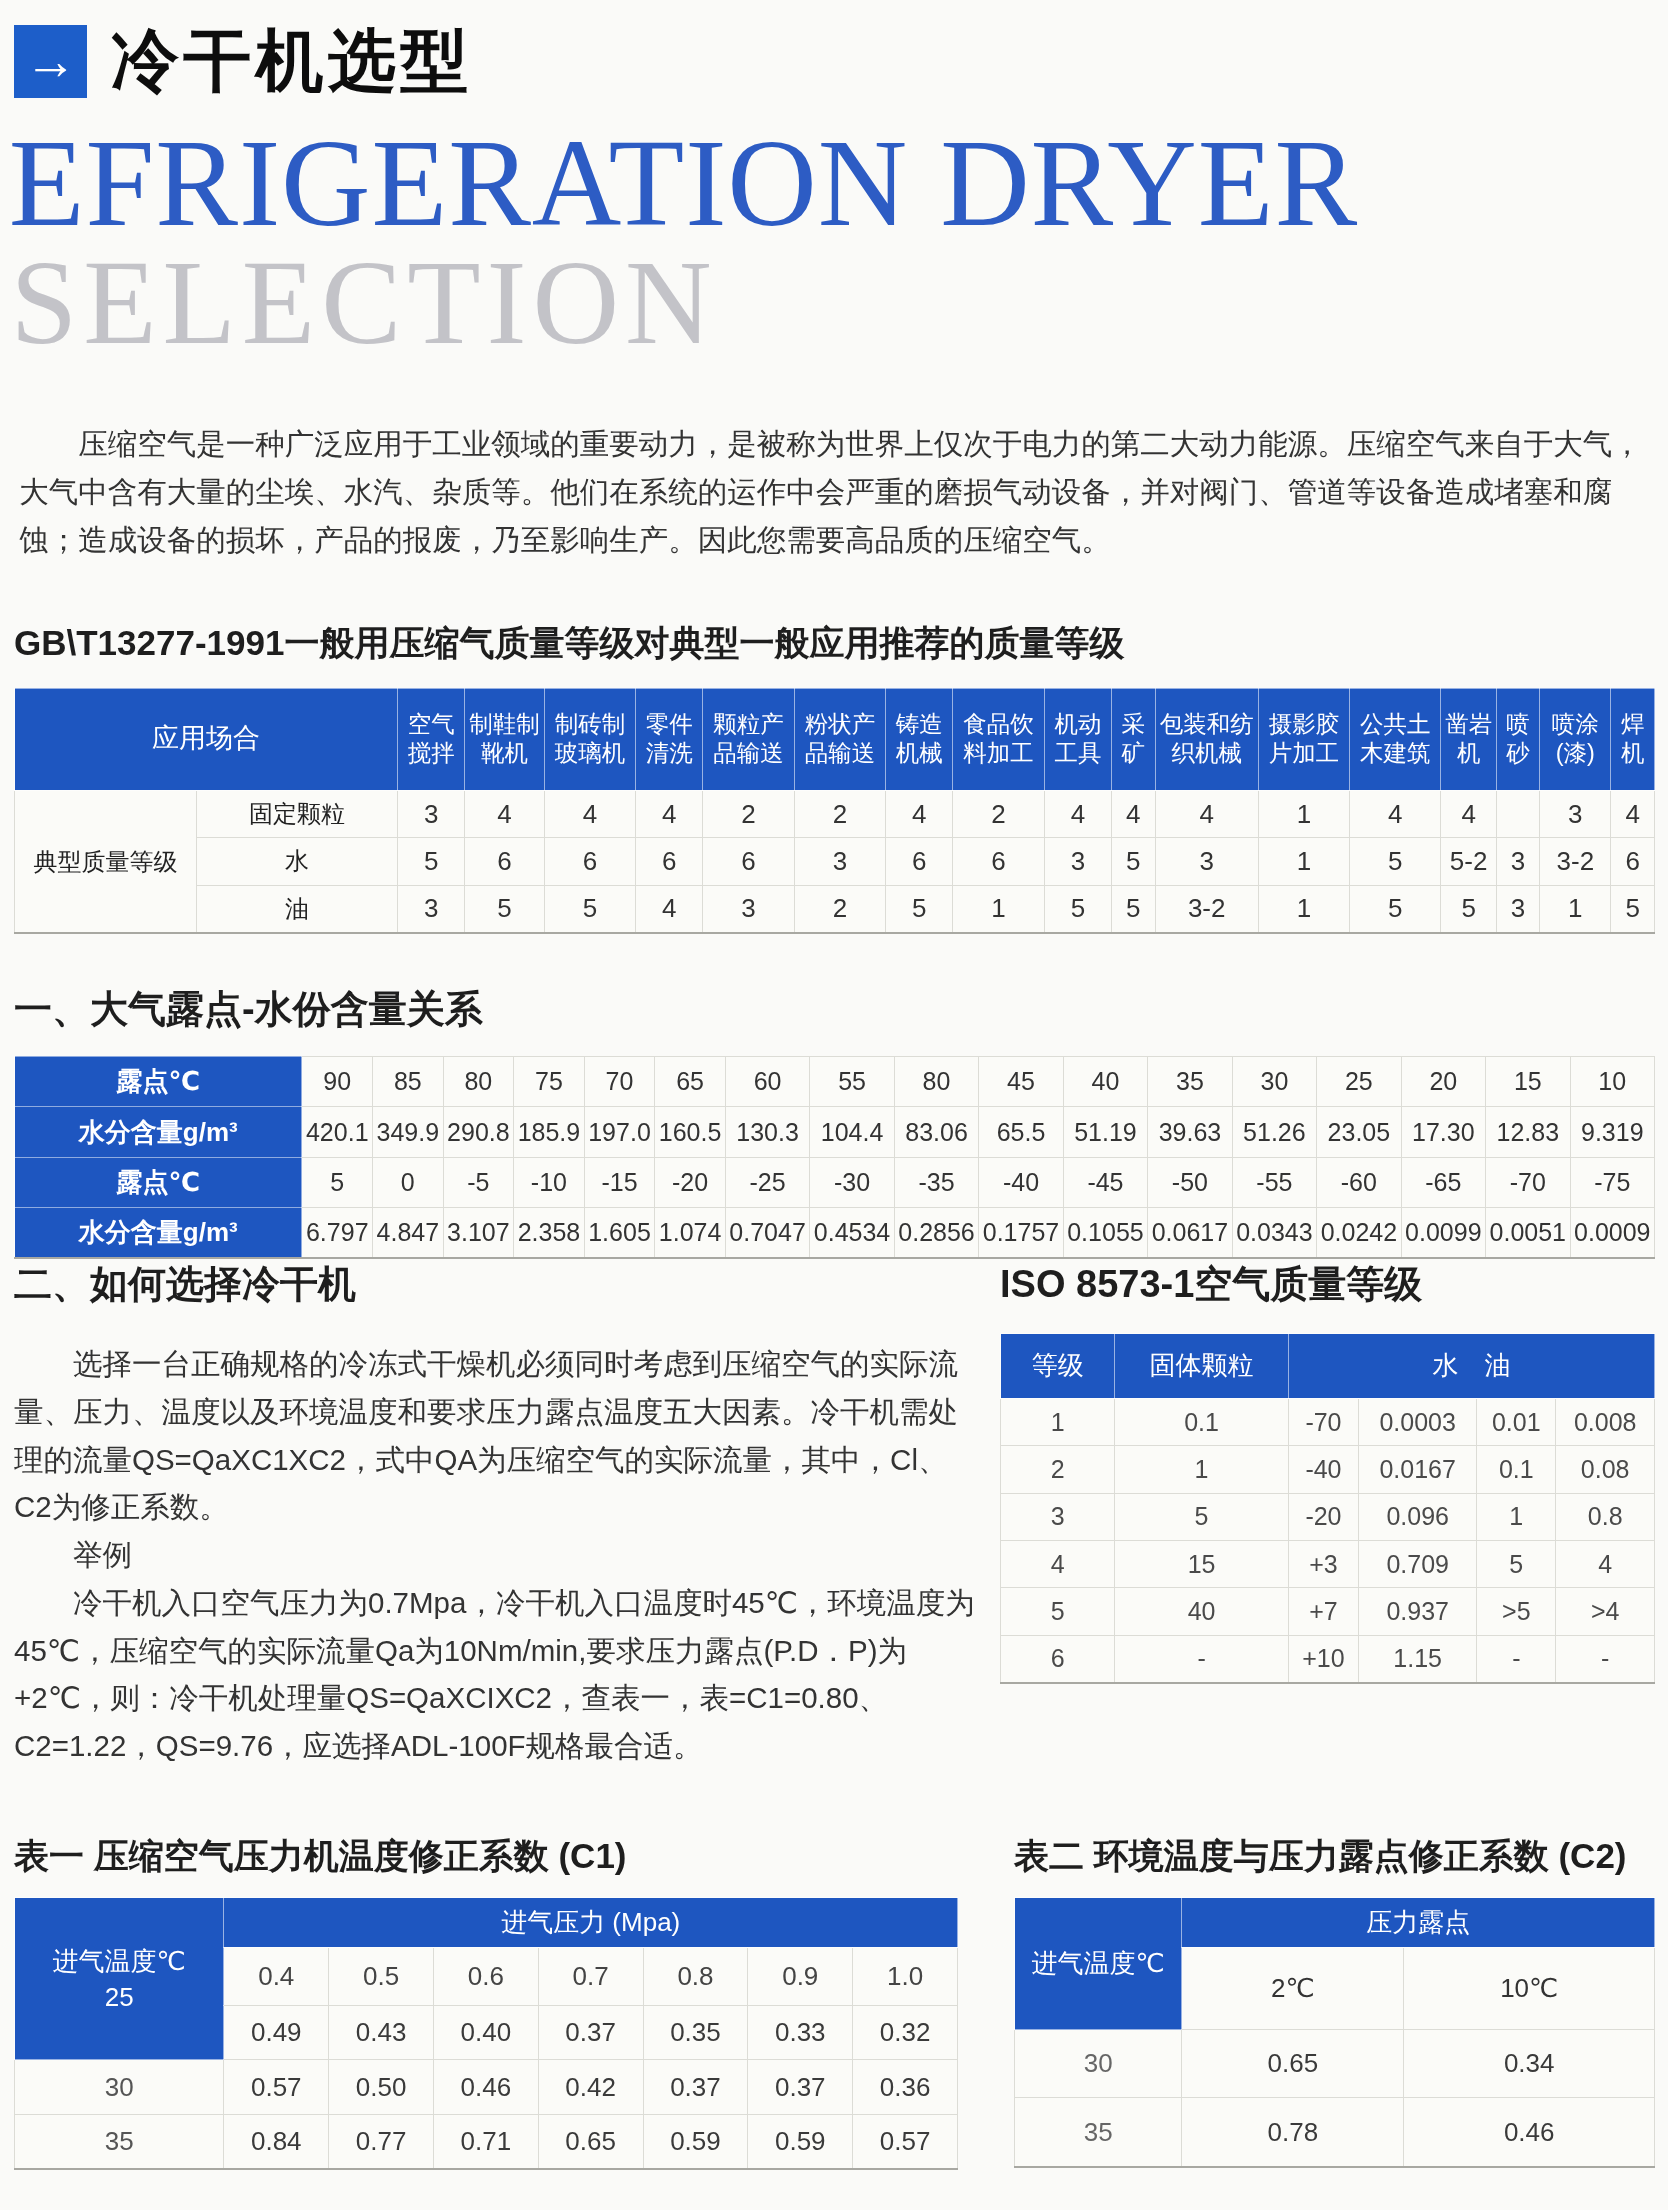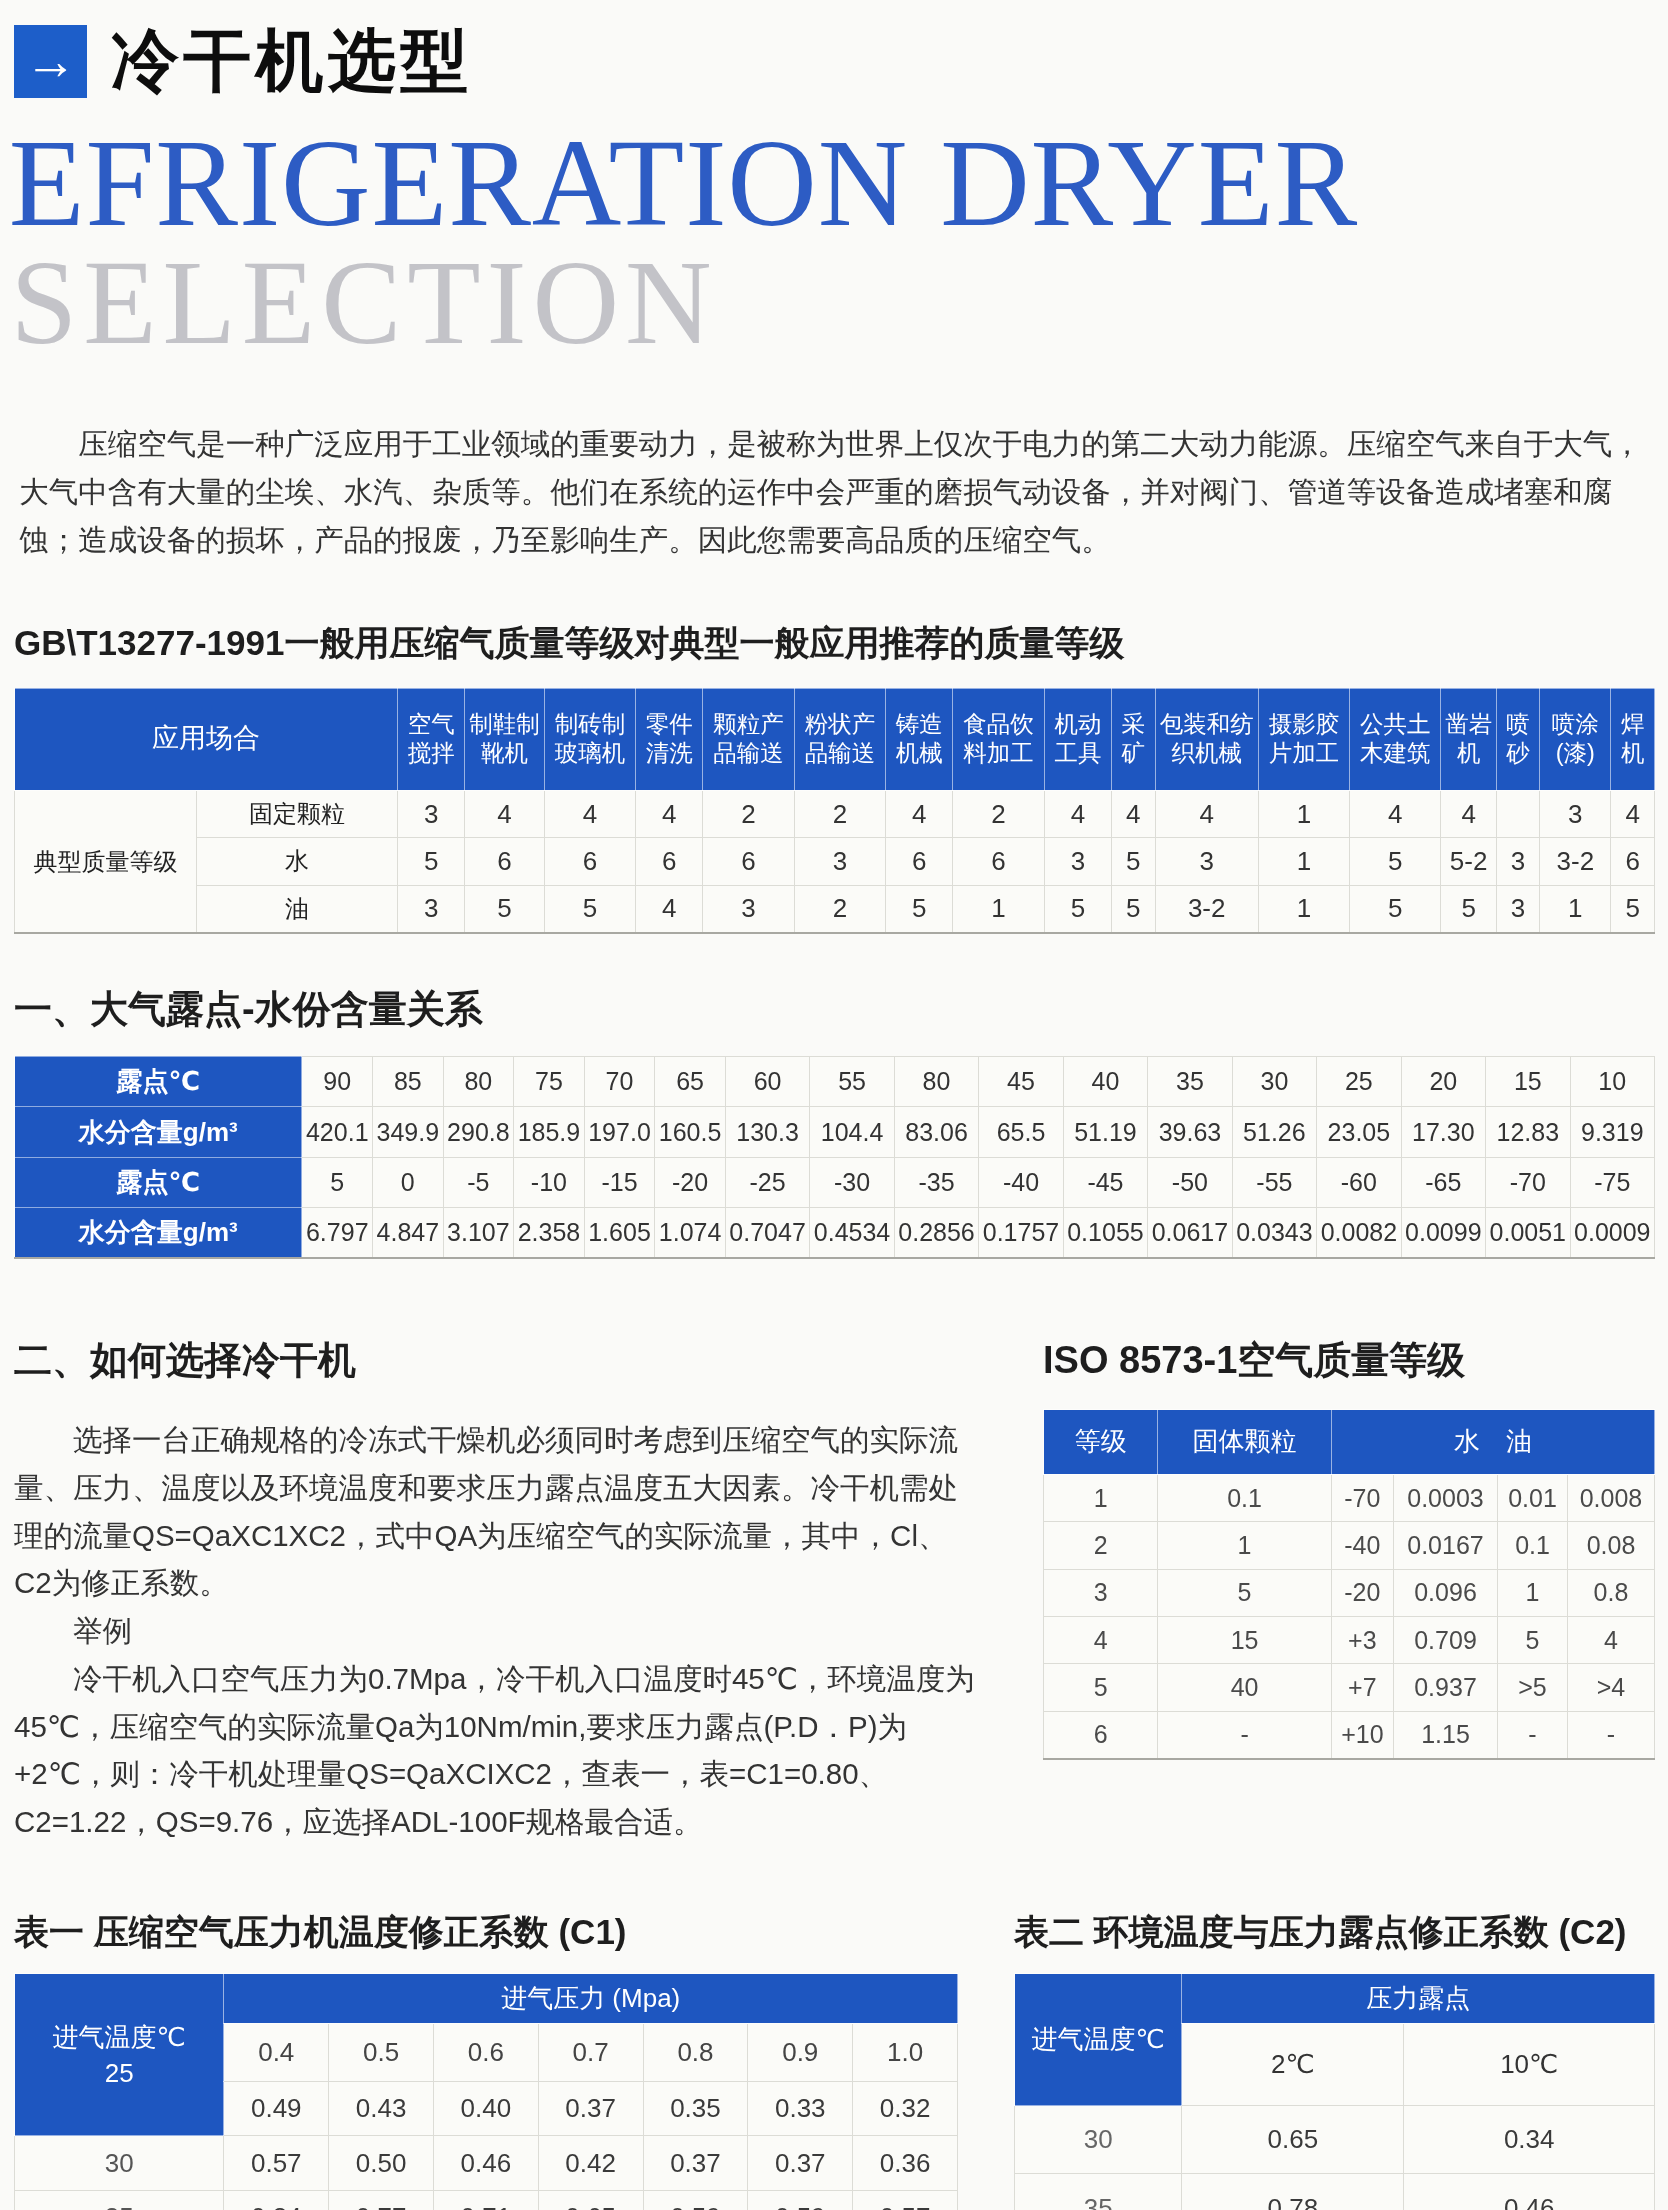--- a/index.html
+++ b/index.html
@@ -52,21 +52,21 @@
   .gb td{font-size:26px;height:43px;color:#333;}
   .gb .group-label{width:174px;font-size:24px;color:#222;line-height:1.3;}
   .gb .sub-label{width:193px;font-size:24px;color:#222;}
 
   
   .dew{border-top:1.7px solid #b9b9b3;}
   .dew td{font-size:25px;height:46px;color:#333;}
   .dew .blue-label{background:#1e56c0;color:#fff;width:280px;font-size:26px;font-weight:600;border:0.9px solid rgba(255,255,255,.5);}
 
   
-  .mid{display:grid;grid-template-columns:963px 1fr;column-gap:66px;margin-top:76px;align-items:start;}
+  .mid{display:grid;grid-template-columns:963px 1fr;column-gap:23px;align-items:start;}
   .para{font-size:29.5px;line-height:1.62;text-indent:2em;margin:0;color:#333;}
   .para-first{margin-top:29.5px;}
   .iso-wrap .sec-heading{margin-bottom:22.6px;}
   .iso .blue-th{font-size:26px;padding:10.4px 5.2px;height:43px;}
   .iso td{font-size:25px;height:43px;color:#4a4a4a;}
   .iso td.unit{color:#555;}
   .iso th.grade-h{width:103px;}
   .iso th.solid-h{width:162px;}
 
   
@@ -258,21 +258,21 @@
           <td class="val">2.358</td>
           <td class="val">1.605</td>
           <td class="val">1.074</td>
           <td class="val">0.7047</td>
           <td class="val">0.4534</td>
           <td class="val">0.2856</td>
           <td class="val">0.1757</td>
           <td class="val">0.1055</td>
           <td class="val">0.0617</td>
           <td class="val">0.0343</td>
-          <td class="val">0.0082</td>
+          <td class="val">0.0242</td>
           <td class="val">0.0099</td>
           <td class="val">0.0051</td>
           <td class="val">0.0009</td>
         </tr>
       </tbody>
   </table>
 
   <div class="mid">
     <div>
       <h3 class="sec-heading">二、如何选择冷干机</h3>

